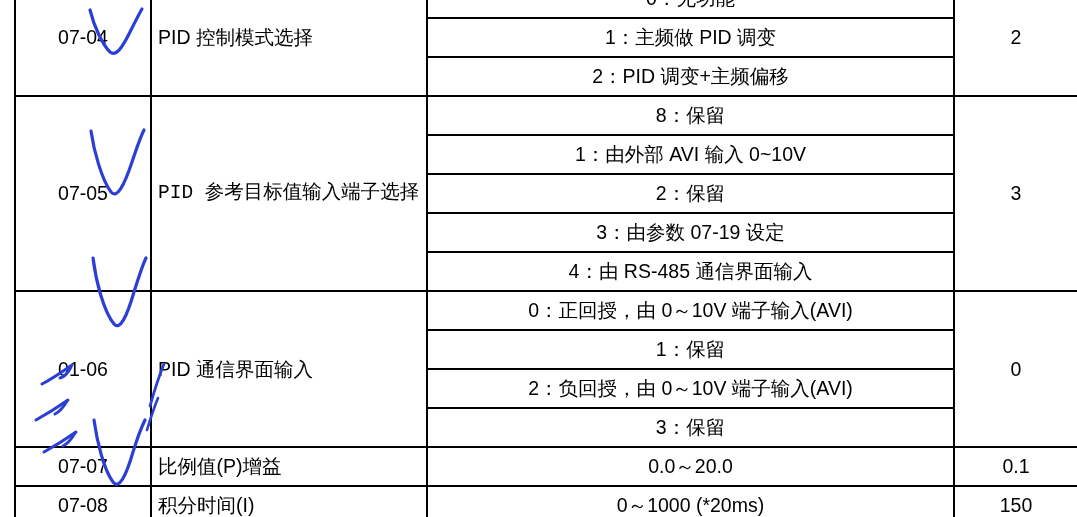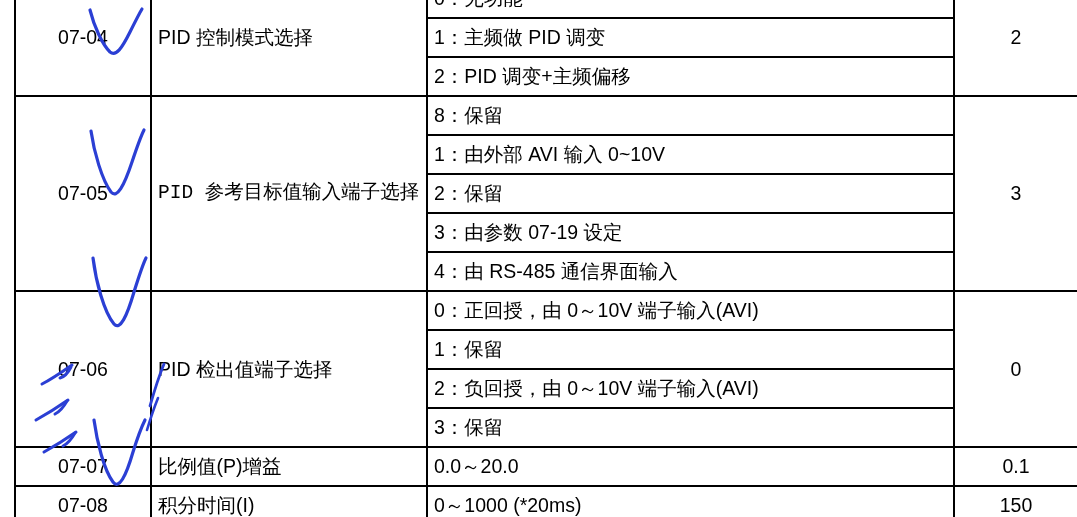--- a/index.html
+++ b/index.html
@@ -41,21 +41,21 @@
   col.c-def  { width: 124px; }
 
   td.code {
     text-align: center;
     white-space: nowrap;
   }
   td.name {
     text-align: left;
   }
   td.opt {
-    text-align: left;
+    text-align: center;
     height: 33px;
     border-radius: 12px;
   }
   td.def {
     text-align: center;
   }
   .tight { line-height: 1.25; font-family: Liberation Mono, monospace; }
 
   
   .ink {
@@ -104,22 +104,22 @@
         <td class="opt">2：保留</td>
       </tr>
       <tr>
         <td class="opt">3：由参数 07-19 设定</td>
       </tr>
       <tr>
         <td class="opt">4：由 RS-485 通信界面输入</td>
       </tr>
 
       <tr>
-        <td class="code" rowspan="4">07-06</td>
-        <td class="name" rowspan="4">PID 检出值端子选择</td>
+        <td class="code" rowspan="4">01-06</td>
+        <td class="name" rowspan="4">PID 通信界面输入</td>
         <td class="opt">0：正回授，由 0～10V 端子输入(AVI)</td>
         <td class="def" rowspan="4">0</td>
       </tr>
       <tr>
         <td class="opt">1：保留</td>
       </tr>
       <tr>
         <td class="opt">2：负回授，由 0～10V 端子输入(AVI)</td>
       </tr>
       <tr>

